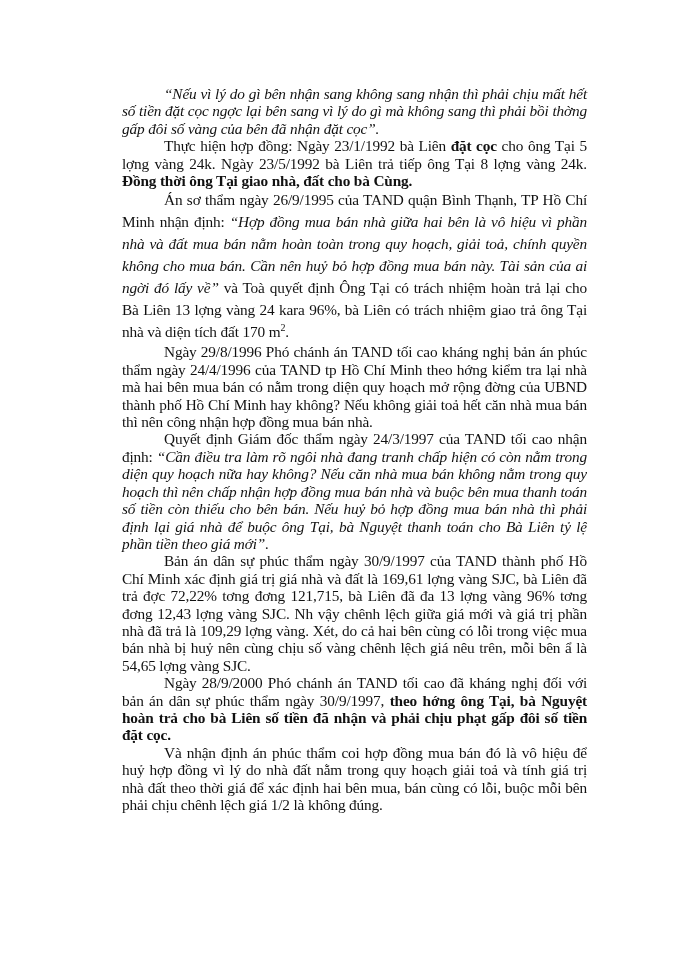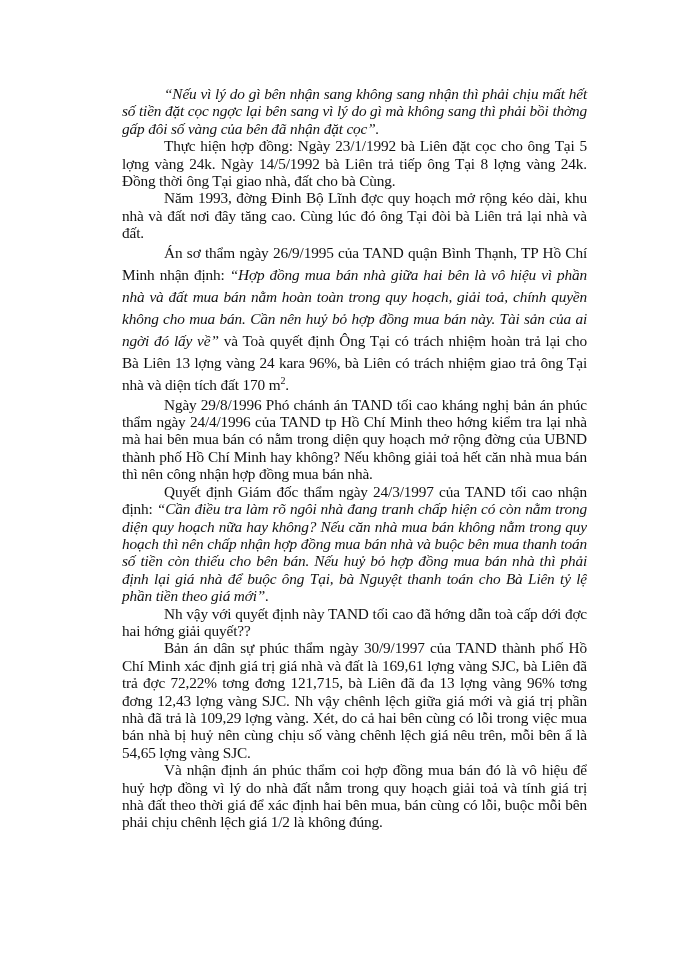--- a/index.html
+++ b/index.html
@@ -23,45 +23,44 @@
       line-height: 17.4px;
       color: #111111;
       text-align: justify;
       letter-spacing: -0.15px;
     }
     .para {
       margin: 0;
       text-indent: 42px;
     }
     .it { font-style: italic; }
-    .b { font-weight: normal; }
+    .b { font-weight: bold; }
     sup {
       font-size: 10px;
       line-height: 0;
       vertical-align: 6px;
     }
     .sp-after-sup { line-height: 22px; }
   </style>
 </head>
 <body>
 
 <div class="page">
   <p class="para"><span class="it">“Nếu vì lý do gì bên nhận sang không sang nhận thì phải chịu mất hết số tiền đặt cọc ngợc  lại bên sang vì lý do gì mà không sang thì phải bồi thờng  gấp đôi số vàng của bên đã nhận đặt cọc”.</span></p>
 
-  <p class="para"><span>Thực hiện hợp đồng: Ngày 23/1/1992 bà Liên </span><span class="b">đặt cọc</span><span> cho ông Tại 5 lợng  vàng 24k. Ngày 14/5/1992 bà Liên trả tiếp ông Tại 8 lợng  vàng 24k. </span><span class="b">Đồng thời ông Tại giao nhà, đất cho bà Cùng.</span></p>
+  <p class="para"><span>Thực hiện hợp đồng: Ngày 23/1/1992 bà Liên </span><span class="b">đặt cọc</span><span> cho ông Tại 5 lợng  vàng 24k. Ngày 23/5/1992 bà Liên trả tiếp ông Tại 8 lợng  vàng 24k. </span><span class="b">Đồng thời ông Tại giao nhà, đất cho bà Cùng.</span></p>
 
-  <p class="para"><span>Năm 1993, đờng  Đinh Bộ Lĩnh đợc  quy hoạch mở rộng kéo dài, khu nhà và đất nơi đây tăng cao. Cùng lúc đó ông Tại đòi bà Liên trả lại nhà và đất.</span></p>
 
   <p class="para sp-after-sup"><span>Án sơ thẩm ngày 26/9/1995 của TAND quận Bình Thạnh, TP Hồ Chí Minh nhận định: </span><span class="it">“Hợp đồng mua bán nhà giữa hai bên là vô hiệu vì phần nhà và đất mua bán nằm hoàn toàn trong quy hoạch, giải toả, chính quyền không cho mua bán. Cần nên huỷ bỏ hợp đồng mua bán này. Tài sản của ai ngời  đó lấy về”</span><span> và Toà quyết định Ông Tại có trách nhiệm hoàn trả lại cho Bà Liên 13 lợng  vàng 24 kara 96%, bà Liên có trách nhiệm giao trả ông Tại nhà và diện tích đất 170 m</span><sup>2</sup><span>.</span></p>
 
   <p class="para"><span>Ngày 29/8/1996 Phó chánh án TAND tối cao kháng nghị bản án phúc thẩm ngày 24/4/1996 của TAND tp Hồ Chí Minh theo hớng  kiểm tra lại nhà mà hai bên mua bán có nằm trong diện quy hoạch mở rộng đờng  của UBND thành phố Hồ Chí Minh hay không? Nếu không giải toả hết căn nhà mua bán thì nên công nhận hợp đồng mua bán nhà.</span></p>
 
 
   <p class="para"><span>Quyết định Giám đốc thẩm ngày 24/3/1997 của TAND tối cao nhận định: </span><span class="it">“Cần điều tra làm rõ ngôi nhà đang tranh chấp hiện có còn nằm trong diện quy hoạch nữa hay không? Nếu căn nhà mua bán không nằm trong quy hoạch thì nên chấp nhận hợp đồng mua bán nhà và buộc bên mua thanh toán số tiền còn thiếu cho bên bán. Nếu huỷ bỏ hợp đồng mua bán nhà thì phải định lại giá nhà để buộc ông Tại, bà Nguyệt thanh toán cho Bà Liên tỷ lệ phần tiền theo giá mới”.</span></p>
 
-  <p class="para"><span>Nh  vậy với quyết định này TAND tối cao đã hớng  dẫn toà cấp dới đợc  hai hớng  giải quyết??</span></p>
 
   <p class="para"><span>Bản án dân sự phúc thẩm ngày 30/9/1997 của TAND thành phố Hồ Chí Minh xác định giá trị giá nhà và đất là 169,61 lợng  vàng SJC, bà Liên đã trả đợc  72,22% tơng  đơng  121,715, bà Liên đã đa  13 lợng  vàng 96% tơng  đơng  12,43 lợng  vàng SJC. Nh  vậy chênh lệch giữa giá mới và giá trị phần nhà đã trả là 109,29 lợng  vàng. Xét, do cả hai bên cùng có lỗi trong việc mua bán nhà bị huỷ nên cùng chịu số vàng chênh lệch giá nêu trên, mỗi bên ẩ là 54,65 lợng  vàng SJC.</span></p>
 
 
+  <p class="para"><span>Ngày 28/9/2000 Phó chánh án TAND tối cao đã kháng nghị đối với bản án dân sự phúc thẩm ngày 30/9/1997, </span><span class="b">theo hớng  ông Tại, bà Nguyệt hoàn trả cho bà Liên số tiền đã nhận và phải chịu phạt gấp đôi số tiền đặt cọc.</span></p>
 
   <p class="para"><span>Và nhận định án phúc thẩm coi hợp đồng mua bán đó là vô hiệu để huỷ hợp đồng vì lý do nhà đất nằm trong quy hoạch giải toả và tính giá trị nhà đất theo thời giá để xác định hai bên mua, bán cùng có lỗi, buộc mỗi bên phải chịu chênh lệch giá 1/2  là không đúng.</span></p>
 </div>
 
 </body></html>

